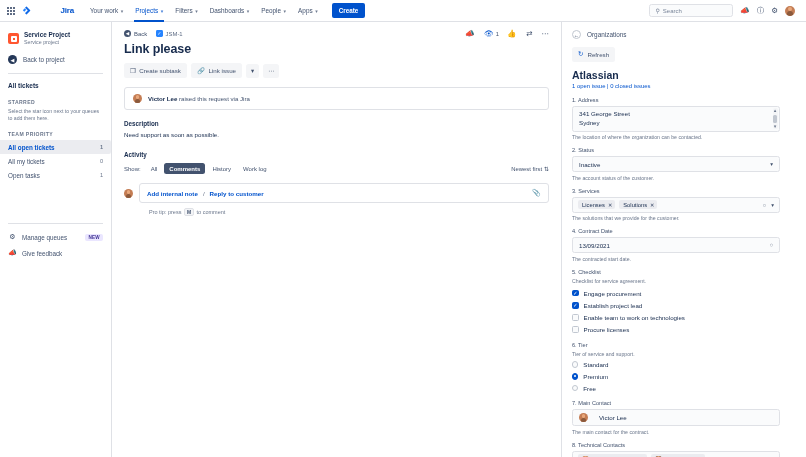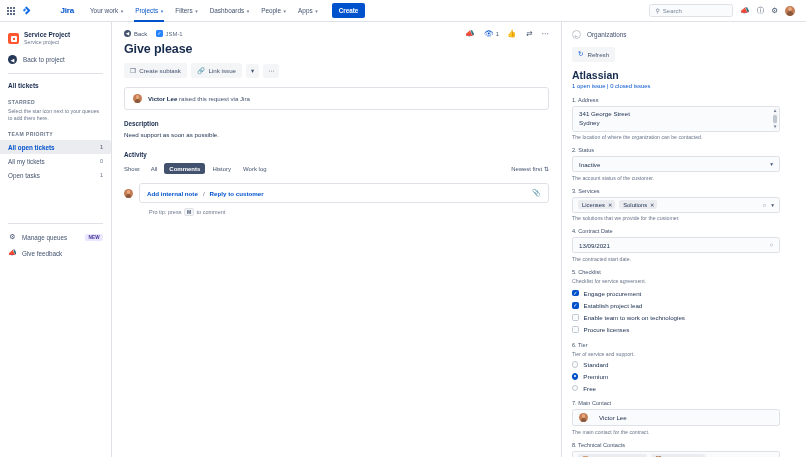--- a/index.html
+++ b/index.html
@@ -355,21 +355,21 @@
     </div>
 
     <div class="action-icons">
       <span class="act-ic">📣</span>
       <span class="act-ic watch">👁<span class="watch-count">1</span></span>
       <span class="act-ic">👍</span>
       <span class="act-ic">⇄</span>
       <span class="act-ic">⋯</span>
     </div>
 
-    <div class="issue-title">Give please</div>
+    <div class="issue-title">Link please</div>
 
     <div class="btnrow">
       <div class="btn">
         <span class="bic">❐</span>
         <span>Create subtask</span>
       </div>
       <div class="btn">
         <span class="bic">🔗</span>
         <span>Link issue</span>
       </div>

